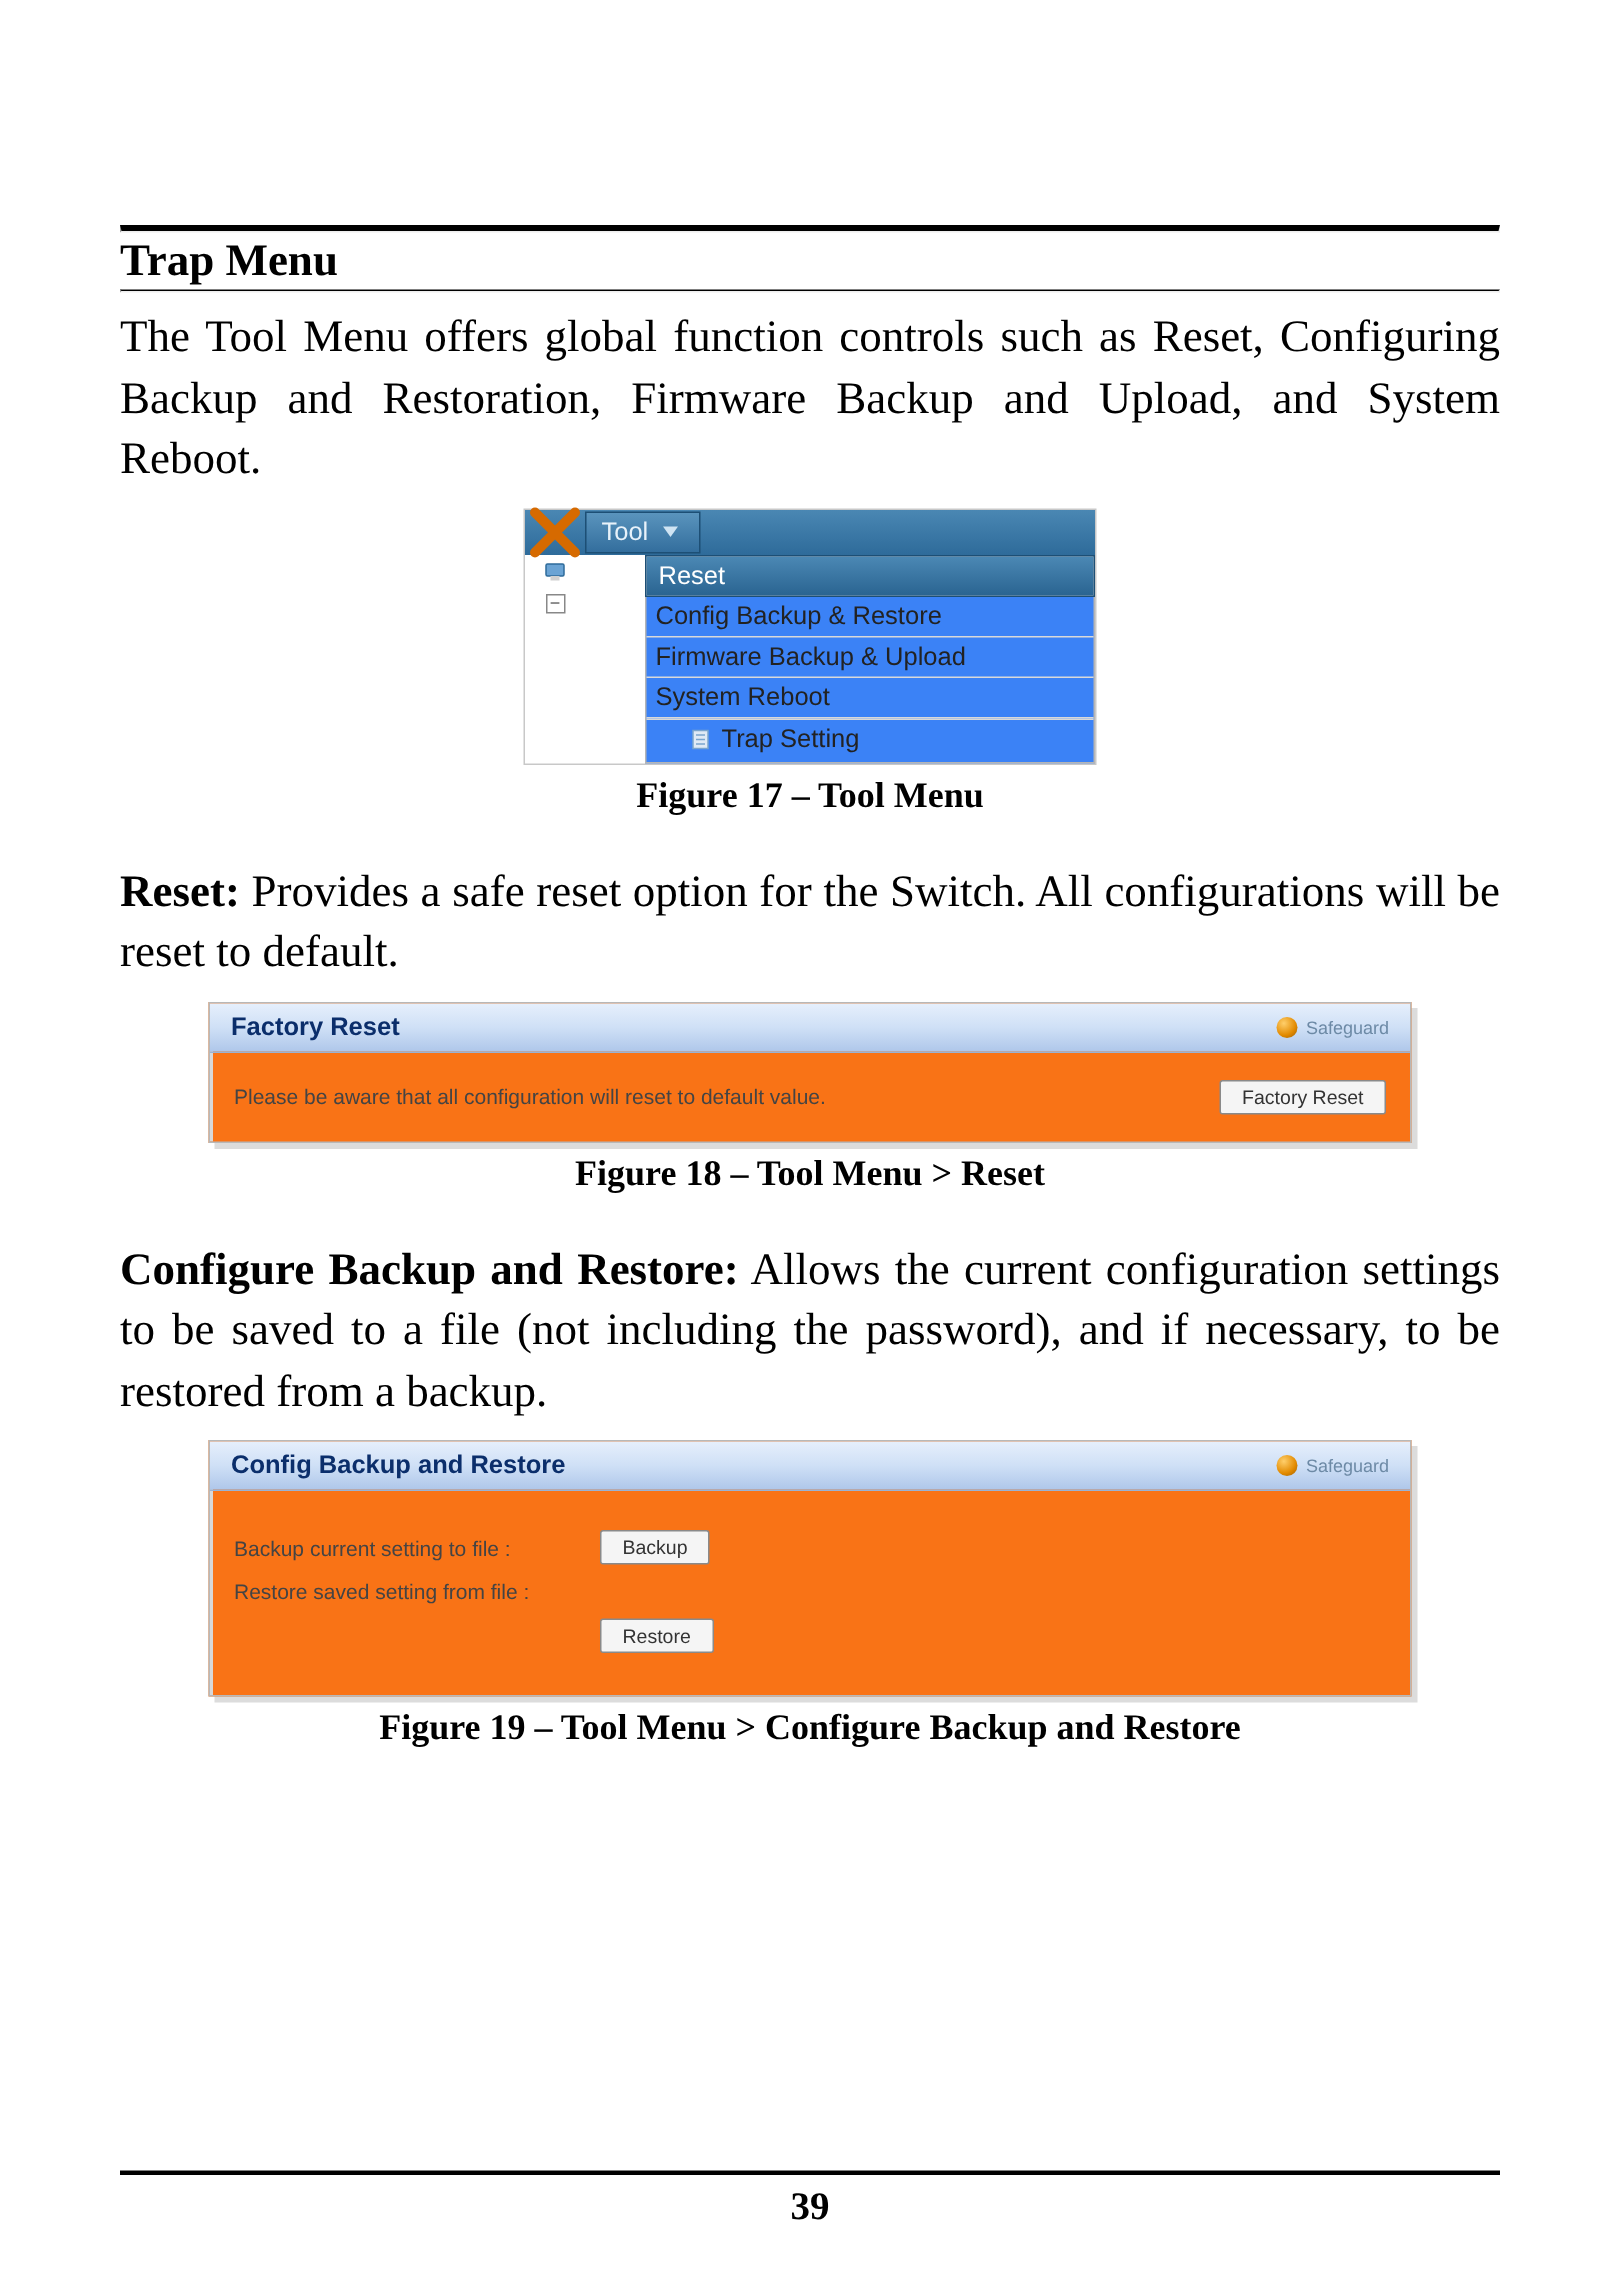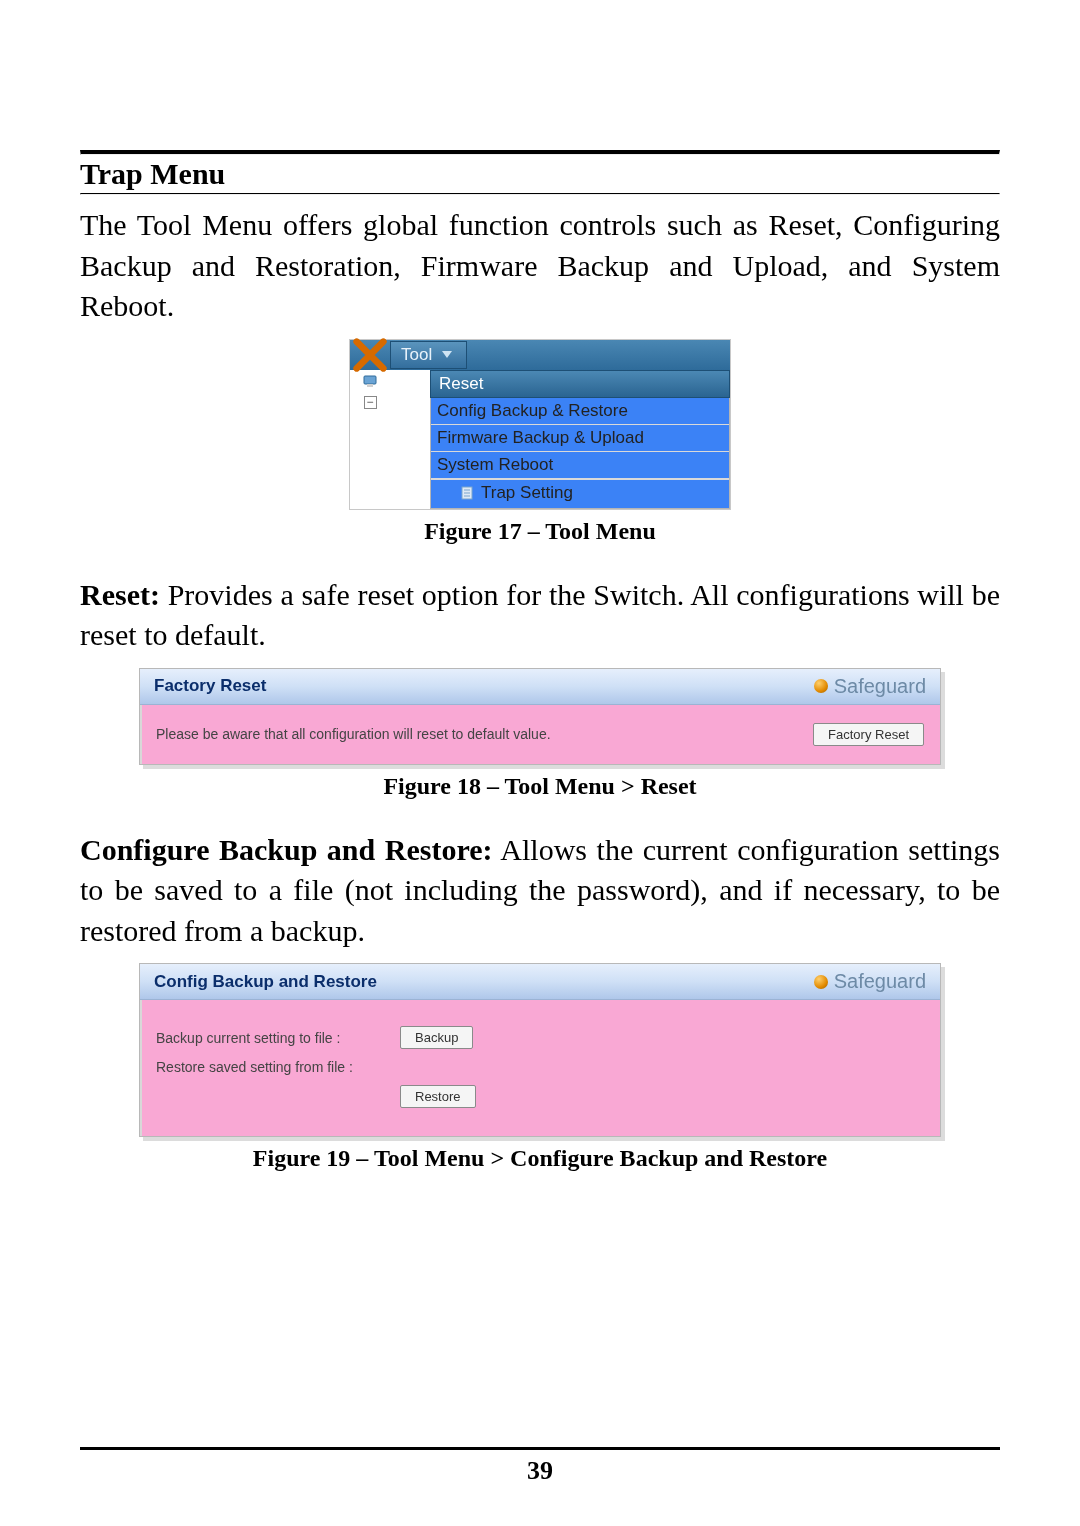--- a/index.html
+++ b/index.html
@@ -109,30 +109,30 @@
   }
 
   
   .panel{
     display:inline-block;
     width:800px;
     text-align:left;
     font-family: Tahoma, Arial, sans-serif;
     border:1px solid #b8b8b8;
     box-shadow: inset 2px 0 0 #d8d8d8, 4px 4px 0 #dcdcdc;
-    background:#f9a8d4;
+    background:#f97316;
   }
   .panel-hd{
     display:flex; justify-content:space-between; align-items:center;
     background: linear-gradient(#e6effc 0%, #cfe0f6 50%, #afc7ea 100%);
     border-bottom:1px solid #9bb3d4;
     padding:6px 14px;
   }
   .panel-hd-title{color:#0b2e6b;font-weight:bold;font-size:17px;}
-  .sg{display:flex;align-items:center;gap:6px;color:#6d8aa6;font-size:20px;}
+  .sg{display:flex;align-items:center;gap:6px;color:#6d8aa6;font-size:12px;}
   .sg-ball{width:14px;height:14px;border-radius:50%;background:radial-gradient(circle at 35% 30%,#ffcf6b,#e28a00 60%,#9a5c00);} 
   .panel-bd{padding:18px 16px;display:flex;justify-content:space-between;align-items:center;}
   .panel-msg{font-size:14px;color:#444;}
   .ui-btn{
     font-size:13px;color:#333;background:#f5f5f5;
     border:1px solid #8a8a8a;border-radius:2px;
     padding:3px 14px;
     font-family: Tahoma, Arial, sans-serif;
   }
 

